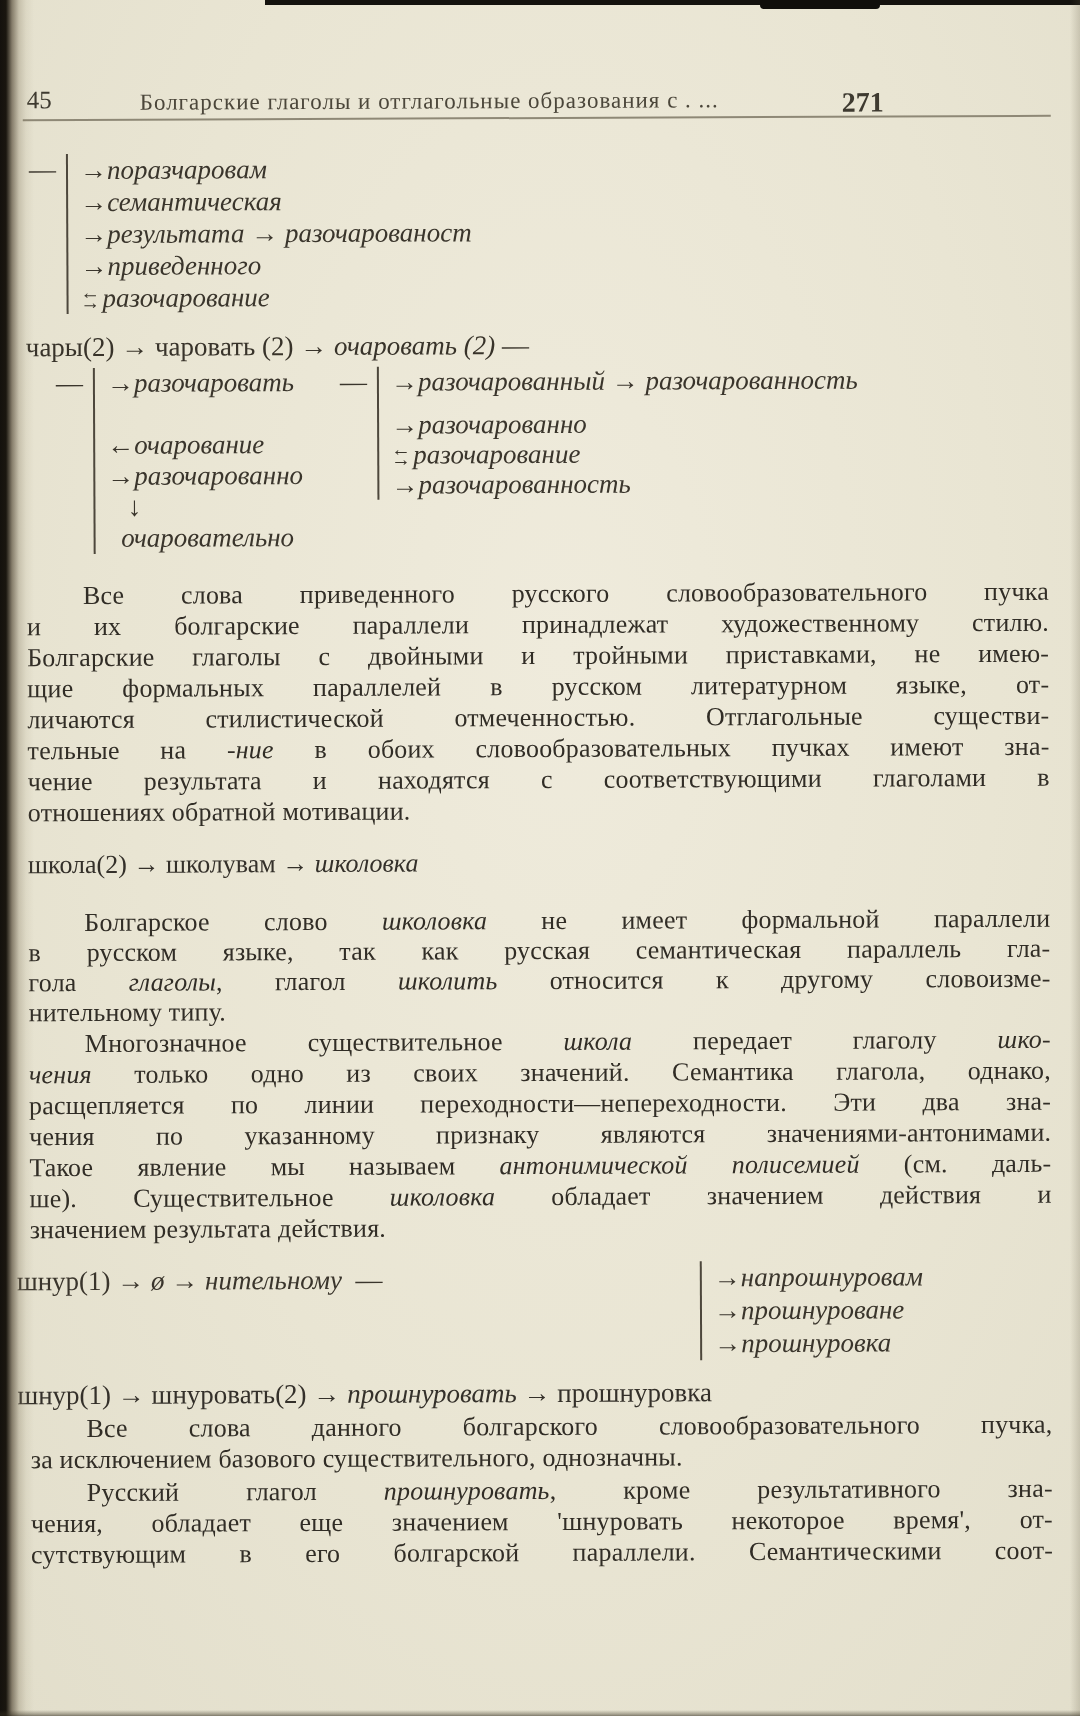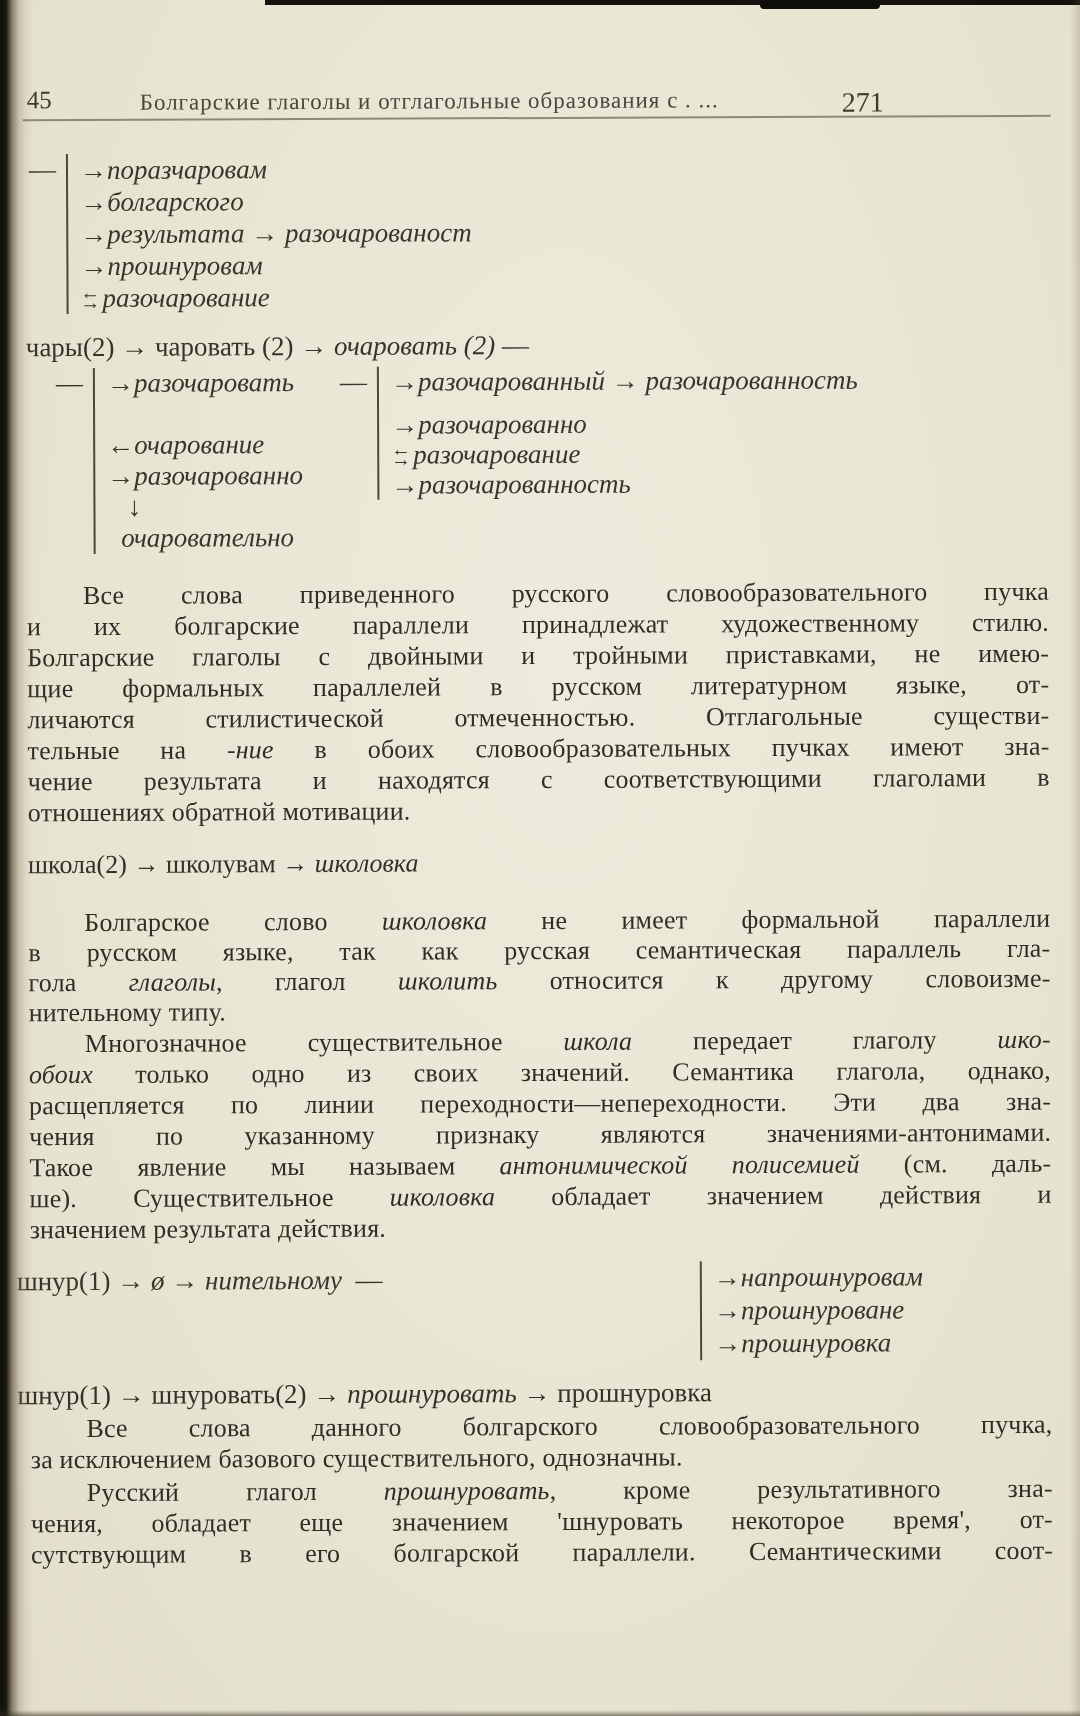--- a/index.html
+++ b/index.html
@@ -20,21 +20,21 @@
   #bottom-edge{position:absolute;left:0;right:0;bottom:0;height:6px;
     background:linear-gradient(180deg,rgba(0,0,0,0),rgba(62,56,40,.38) 70%,rgba(40,35,24,.55));}
   #right-shade{position:absolute;top:0;bottom:0;right:0;width:10px;
     background:linear-gradient(270deg,rgba(95,88,66,.22),rgba(0,0,0,0));}
 
   #content{position:absolute;inset:0;transform:rotate(-0.25deg);color:#34302a;}
 
   
   #hdr-left{position:absolute;left:30px;top:84px;font-size:25px;color:#3e3a30;}
   #hdr-title{position:absolute;left:143px;top:88px;font-size:23px;letter-spacing:1px;color:#4b463a;}
-  #hdr-page{position:absolute;left:845px;top:88px;font-size:28px;color:#3e3a30;}
+  #hdr-page{position:absolute;left:845px;top:88px;font-size:28px;color:#3e3a30;font-weight:bold;}
   #rule{position:absolute;left:26px;top:117px;width:1028px;height:2px;background:#8e8876;}
 
   
   .line{min-height:1em;}
   .j{text-align:justify;text-align-last:justify;}
   .ind{text-indent:56px;}
   .seg-rm{font-style:normal;}
   .seg-it{font-style:italic;}
   .seg-dbl{display:inline-block;white-space:pre-line;font-size:.72em;line-height:.52;
     vertical-align:-0.12em;letter-spacing:-.5px;margin-right:3px;font-style:normal;}
@@ -78,23 +78,23 @@
 
     <div id="hdr-left">45</div>
     <div id="hdr-title">Болгарские глаголы и отглагольные образования с . ...</div>
     <div id="hdr-page">271</div>
     <div id="rule"></div>
 
     <div id="d1" class="bracket diag">
       <span class="bdash">—</span>
       <div class="rows">
           <div class="line"><span class="seg-rm">→</span><span class="seg-it">поразчаровам</span></div>
-          <div class="line"><span class="seg-rm">→</span><span class="seg-it">болгарского</span></div>
+          <div class="line"><span class="seg-rm">→</span><span class="seg-it">семантическая</span></div>
           <div class="line"><span class="seg-rm">→</span><span class="seg-it">результата</span><span class="seg-rm"> → </span><span class="seg-it">разочарованост</span></div>
-          <div class="line"><span class="seg-rm">→</span><span class="seg-it">прошнуровам</span></div>
+          <div class="line"><span class="seg-rm">→</span><span class="seg-it">приведенного</span></div>
           <div class="line"><span class="seg-dbl">←
 →</span><span class="seg-it">разочарование</span></div>
         </div>
     </div>
 
     <div id="chary" class="line"><span class="seg-rm">чары(2) → чаровать (2) → </span><span class="seg-it">очаровать (2)</span><span class="seg-rm"> —</span></div>
 
     <div id="d2l" class="bracket diag">
       <span class="bdash">—</span>
       <div class="rows">
@@ -133,21 +133,21 @@
 
     <div id="p2" class="para">
         <div class="line j ind"><span class="seg-rm">Болгарское слово </span><span class="seg-it">школовка</span><span class="seg-rm"> не имеет формальной параллели</span></div>
         <div class="line j"><span class="seg-rm">в русском языке, так как русская семантическая параллель гла-</span></div>
         <div class="line j"><span class="seg-rm">гола </span><span class="seg-it">глаголы</span><span class="seg-rm">, глагол </span><span class="seg-it">школить</span><span class="seg-rm"> относится к другому словоизме-</span></div>
         <div class="line"><span class="seg-rm">нительному типу.</span></div>
       </div>
 
     <div id="p3" class="para">
         <div class="line j ind"><span class="seg-rm">Многозначное существительное </span><span class="seg-it">школа</span><span class="seg-rm"> передает глаголу </span><span class="seg-it">шко-</span></div>
-        <div class="line j"><span class="seg-it">обоих</span><span class="seg-rm"> только одно из своих значений. Семантика глагола, однако,</span></div>
+        <div class="line j"><span class="seg-it">чения</span><span class="seg-rm"> только одно из своих значений. Семантика глагола, однако,</span></div>
         <div class="line j"><span class="seg-rm">расщепляется по линии переходности—непереходности. Эти два зна-</span></div>
         <div class="line j"><span class="seg-rm">чения по указанному признаку являются значениями-антонимами.</span></div>
         <div class="line j"><span class="seg-rm">Такое явление мы называем </span><span class="seg-it">антонимической полисемией</span><span class="seg-rm"> (см. даль-</span></div>
         <div class="line j"><span class="seg-rm">ше). Существительное </span><span class="seg-it">школовка</span><span class="seg-rm"> обладает значением действия и</span></div>
         <div class="line"><span class="seg-rm">значением результата действия.</span></div>
       </div>
 
     <div id="d3l" class="line"><span class="seg-rm">шнур(1) → </span><span class="seg-it">ø</span><span class="seg-rm"> → </span><span class="seg-it">нительному</span><span class="seg-rm">&nbsp;&nbsp;—</span></div>
 
     <div id="d3r" class="bracket diag">

